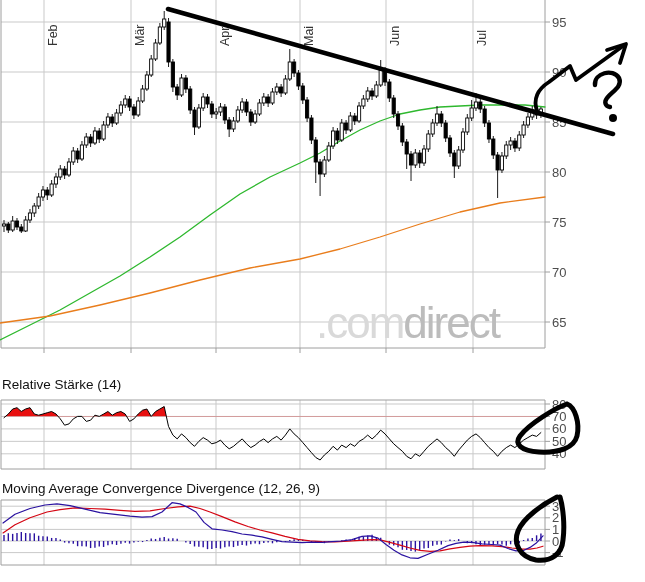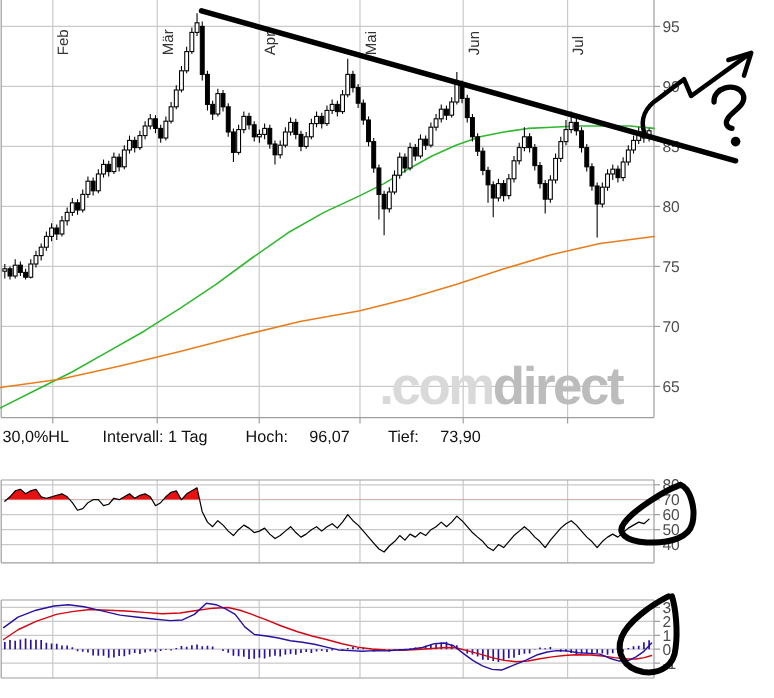--- a/index.html
+++ b/index.html
@@ -1,20 +1,20 @@
 <!DOCTYPE html>
 <html><head>
 <meta charset="utf-8">
 <style>
   html,body{margin:0;padding:0;background:#fff;}
   #stage{position:relative;width:645px;height:582px;background:#fff;overflow:hidden;
          font-family:"Liberation Sans",sans-serif;}
   #chart-svg{position:absolute;left:0;top:0;}
   .overlay{position:absolute;white-space:nowrap;}
-  #watermark{left:316px;top:301px;font-size:44px;font-weight:bold;letter-spacing:-2px;line-height:1;z-index:3;}
+  #watermark{left:316px;top:301px;font-size:44px;font-weight:normal;letter-spacing:-2px;line-height:1;z-index:3;}
   #watermark .wm-light{color:#d9d9d9;}
   #watermark .wm-dark{color:#bcbcbc;}
   #info-bar{left:2px;top:356px;font-size:13.5px;color:#111;z-index:4;}
   #info-bar span{display:inline-block;}
   .gap-a{margin-left:24px;} .gap-b{margin-left:28px;} .gap-c{margin-left:14px;}
   #rsi-title{left:2px;top:377px;font-size:13.5px;color:#111;z-index:4;}
   #macd-title{left:2px;top:481px;font-size:13.5px;color:#111;z-index:4;}
   #timestamp{left:2px;top:565px;font-size:13.5px;color:#a6a6a6;z-index:4;}
   #anno-svg{position:absolute;left:0;top:0;z-index:5;pointer-events:none;}
 </style>
@@ -510,29 +510,23 @@
         <line x1="532.26" y1="541" x2="532.26" y2="538.1065548057882" stroke="#2a12a0" stroke-width="1.4"></line>
         <line x1="536.59" y1="541" x2="536.59" y2="535.3024909812823" stroke="#2a12a0" stroke-width="1.4"></line>
         <line x1="540.92" y1="541" x2="540.92" y2="533.6050317080202" stroke="#2a12a0" stroke-width="1.4"></line>
       </g>
       <polyline points="3.0,532.9 15.0,524.8 30.0,517.8 47.0,512.0 60.0,509.7 75.0,507.9 90.0,508.5 105.0,509.1 120.0,510.3 135.0,511.4 150.0,510.8 165.0,508.5 178.0,506.8 190.0,506.2 200.0,508.5 210.0,512.0 222.0,516.6 235.0,521.9 248.0,526.5 260.0,530.0 272.0,532.9 285.0,536.4 298.0,539.3 310.0,540.8 322.0,541.6 335.0,541.9 348.0,541.2 360.0,540.4 372.0,539.6 380.0,539.8 390.0,542.4 400.0,545.1 410.0,548.0 420.0,550.3 430.0,551.4 440.0,550.9 450.0,548.9 460.0,547.4 470.0,546.2 480.0,545.6 492.0,545.9 502.0,546.6 512.0,548.0 522.0,549.1 530.0,549.1 537.0,548.0 543.0,546.2" fill="none" stroke="#d40613" stroke-width="1.2" stroke-linejoin="round" stroke-linecap="round"></polyline>
       <polyline points="3.0,523.0 15.0,514.3 30.0,508.5 45.0,505.0 57.0,503.9 70.0,505.6 85.0,509.1 100.0,512.6 115.0,514.3 130.0,516.1 142.0,517.2 152.0,516.6 162.0,512.0 172.0,502.7 180.0,503.9 188.0,507.4 196.0,512.0 204.0,522.4 212.0,528.8 222.0,530.0 232.0,531.7 242.0,534.0 252.0,535.2 262.0,536.9 272.0,539.3 282.0,541.6 292.0,542.2 302.0,542.7 312.0,542.2 322.0,542.4 332.0,541.6 342.0,541.0 352.0,539.6 362.0,536.4 370.0,535.8 378.0,538.1 386.0,544.5 394.0,550.3 402.0,554.9 410.0,557.8 418.0,558.4 428.0,554.3 438.0,550.3 448.0,545.6 456.0,543.3 464.0,542.2 472.0,542.4 482.0,543.9 492.0,544.5 500.0,545.1 508.0,548.5 516.0,550.9 524.0,550.3 530.0,547.4 536.0,543.3 543.0,535.8" fill="none" stroke="#2a12a0" stroke-width="1.2" stroke-linejoin="round" stroke-linecap="round"></polyline>
     </svg>
 
   <div id="watermark" class="overlay"><span class="wm-light">.com</span><span class="wm-dark">direct</span></div>
 
-  <div id="info-bar" class="overlay">
-    <span>30,0%HL</span>
-    <span class="gap-a">Intervall: 1 Tag</span>
-    <span class="gap-b">Hoch:</span>
-    <span class="gap-c">96,07</span>
-    <span class="gap-b">Tief:</span>
-    <span class="gap-c">73,90</span>
-  </div>
 
+  <div id="rsi-title" class="overlay">Relative Stärke (14)</div>
+  <div id="macd-title" class="overlay">Moving Average Convergence Divergence (12, 26, 9)</div>
 
   <svg id="anno-svg" width="645" height="582">
       <line x1="168" y1="9" x2="613" y2="134" stroke="#000000" stroke-width="4.6" stroke-linecap="round"></line>
       <path d="M537,111 C533,99 538,89 549,82 L570,66 L576,80 L623,46" fill="none" stroke="#000000" stroke-width="3.8" stroke-linejoin="round" stroke-linecap="round"></path>
       <path d="M607,50 L626,44 L620,63" fill="none" stroke="#000000" stroke-width="3.8" stroke-linejoin="round" stroke-linecap="round"></path>
       <path d="M595,85 C594,73 613,68 619,78 C623,87 611,92 607,98 C604,102 605,106 610,107" fill="none" stroke="#000000" stroke-width="4.4" stroke-linecap="round"></path>
       <circle cx="613" cy="118" r="4" fill="#000000"></circle>
       <path d="M567,404 C555,408 529,424 520,436 C514,444 521,451 539,452 C559,453 574,448 577,436 C580,423 575,407 567,404" fill="none" stroke="#000000" stroke-width="5" stroke-linejoin="round" stroke-linecap="round"></path>
       <path d="M557,497 C543,504 523,518 518,531 C513,544 520,557 536,560 C551,562 562,554 563,540 C565,525 563,507 560,497" fill="none" stroke="#000000" stroke-width="5" stroke-linejoin="round" stroke-linecap="round"></path>
     </svg>

